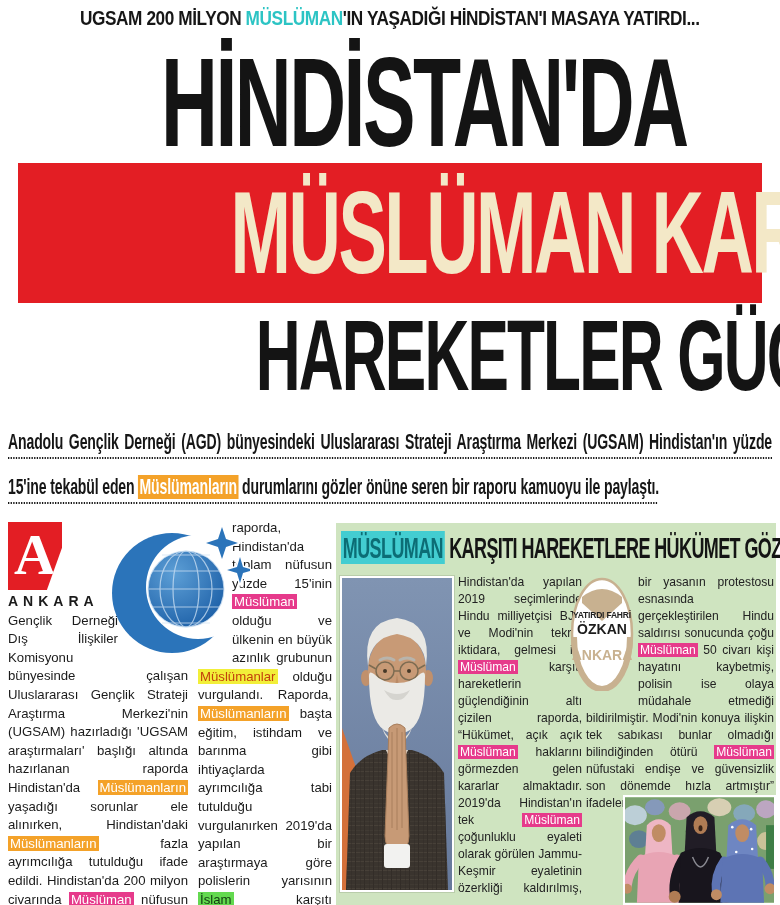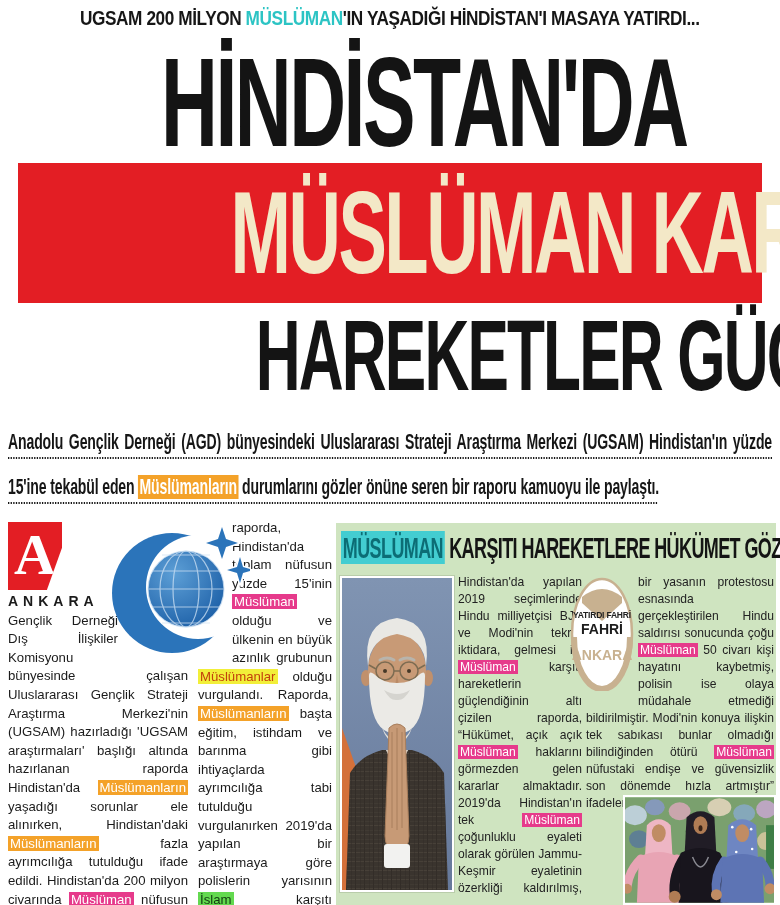--- a/index.html
+++ b/index.html
@@ -194,21 +194,21 @@
     </div>
 
     <div class="badge">
       <svg width="64" height="114" viewBox="0 0 64 114">
         <ellipse cx="32" cy="57" rx="30" ry="55" fill="#fff" stroke="#c8b190" stroke-width="2.5"></ellipse>
         <path d="M12,20 Q32,4 52,20 L52,26 L32,44 L12,26 Z" fill="#c8b190"></path>
         <path d="M4,60 A28,52 0 0 0 60,60" stroke="#c8b190" stroke-width="6" fill="none"></path>
       </svg>
       <div class="badge-txt">
         <div class="badge-n1">YATIRDI FAHRİ</div>
-        <div class="badge-n2">FAHRİ</div>
+        <div class="badge-n2">ÖZKAN</div>
         <div class="badge-n3">ANKARA</div>
       </div>
     </div>
 
     <div class="bx-col bx-col2">
       <span class="spacer-badge"></span>
       <span><span>bir yasanın protestosu esnasında gerçekleştirilen Hindu saldırısı sonucunda çoğu </span><span class="hl hl-pink">Müslüman</span><span> 50 civarı kişi hayatını kaybetmiş, polisin ise olaya müdahale etmediği bildirilmiştir. Modi'nin konuya ilişkin tek sabıkası bunlar olmadığı bilindiğinden ötürü </span><span class="hl hl-pink">Müslüman</span><span> nüfustaki endişe ve güvensizlik son dönemde hızla artmıştır” ifadeleri yer aldı.</span></span>
     </div>
 
     <div class="crowd">

